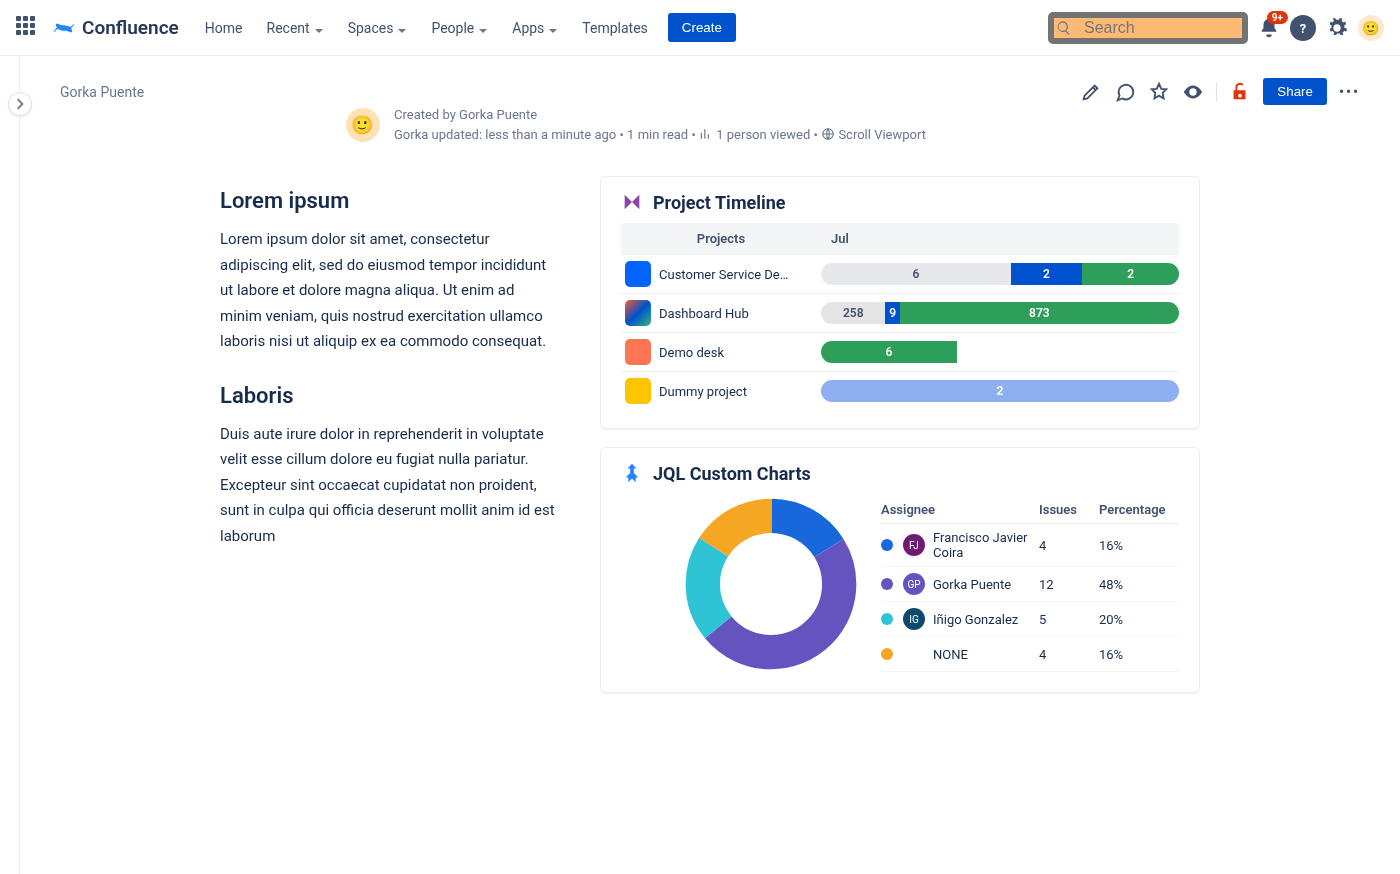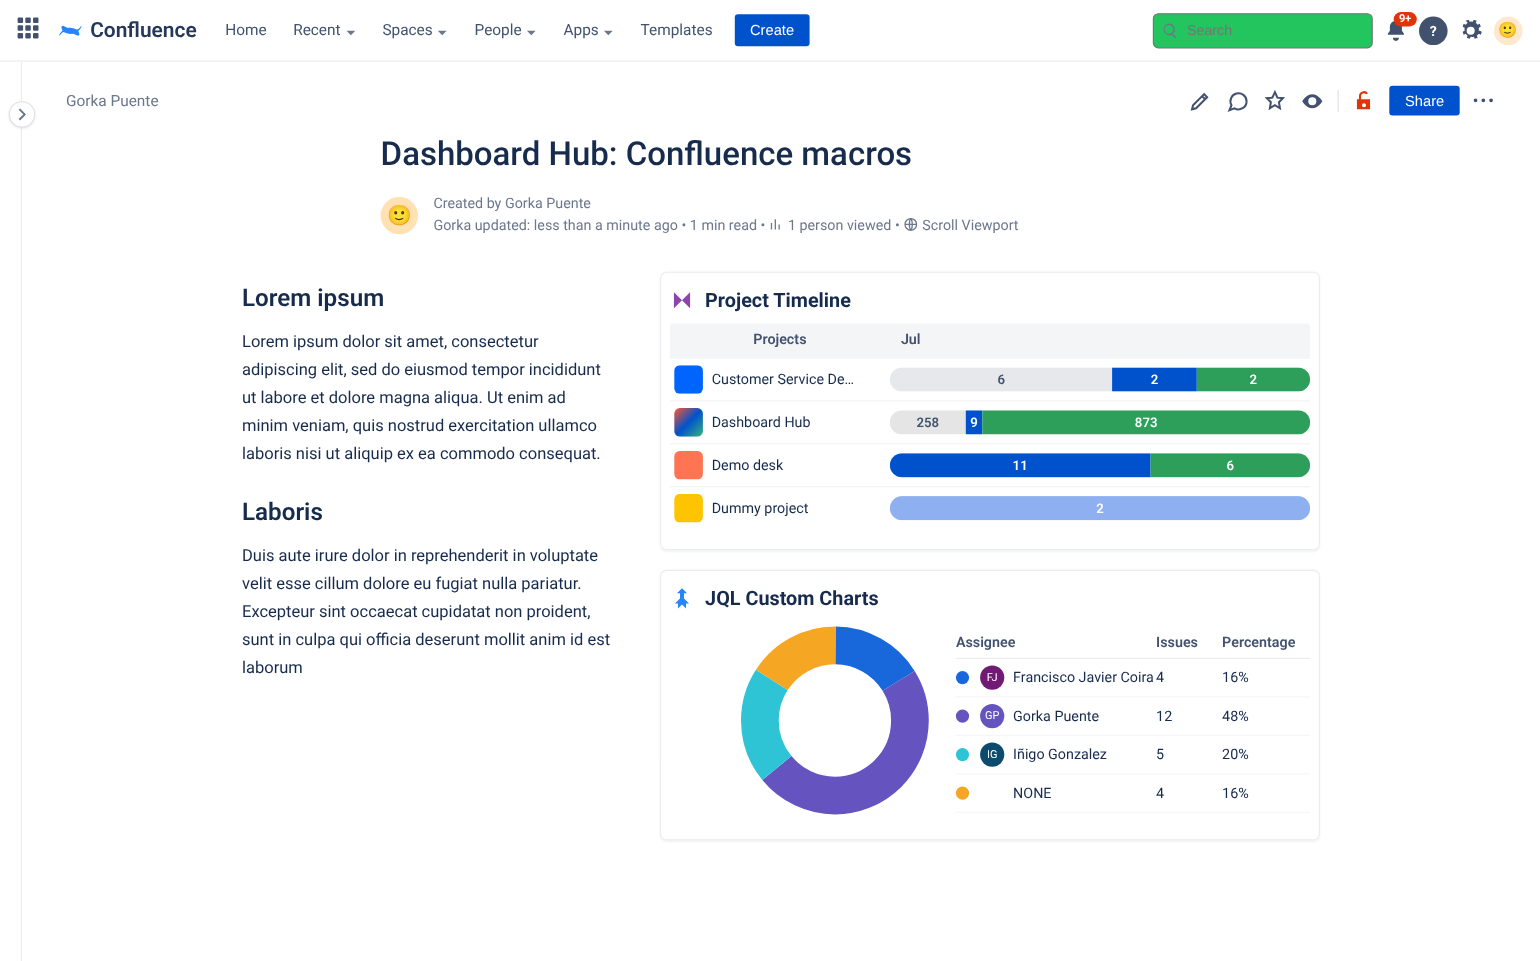--- a/index.html
+++ b/index.html
@@ -11,21 +11,21 @@
 .brand{display:flex;align-items:center;gap:6px;margin:0 8px 0 4px}
 .brand svg{width:24px;height:24px}
 .brand-name{font-size:19px;font-weight:600;color:#253858}
 .nav-links{display:flex;align-items:center;gap:4px}
 .nav-link{padding:6px 10px;border-radius:3px;color:#42526E;cursor:pointer;display:flex;align-items:center;gap:4px;font-size:14px}
 .chev{width:10px;height:10px;display:inline-block}
 .chev svg{width:10px;height:10px;fill:#6B778C}
 .create-btn{background:#0052CC;color:#fff;border:none;padding:7px 14px;border-radius:3px;font-weight:500;cursor:pointer;margin-left:6px}
 .spacer{flex:1}
 .search{position:relative;width:200px}
-.search input{width:100%;height:32px;border:1px solid #737373;border-radius:5px;padding:0 8px 0 30px;background:#22c55e;font-size:13px;color:#172B4D}
+.search input{width:100%;height:32px;border:6px solid #737373;border-radius:5px;padding:0 8px 0 30px;background:#fdba74;font-size:16px;color:#172B4D}
 .search .icon{position:absolute;left:8px;top:8px;width:16px;height:16px;fill:#6B778C}
 .nav-icn{width:26px;height:26px;display:flex;align-items:center;justify-content:center;cursor:pointer;border-radius:50%;color:#42526E}
 .nav-icn.solid{background:#42526E;color:#fff}
 .nav-icn svg{width:22px;height:22px}
 .notif{position:relative}
 .notif .badge{position:absolute;top:-4px;right:-6px;background:#DE350B;color:#fff;font-size:10px;font-weight:700;padding:1px 5px;border-radius:8px}
 .avatar-sm{width:26px;height:26px;border-radius:50%;background:#ffe8cc;display:flex;align-items:center;justify-content:center;font-size:14px}
 
 .page-wrap{display:flex}
 .rail{width:20px;border-right:1px solid #ebecf0;min-height:calc(100vh - 56px);position:relative}
@@ -49,21 +49,21 @@
 .byline .meta{color:#6B778C;font-size:13px;line-height:1.5}
 .byline .meta .r1{color:#6B778C}
 .byline .sep{color:#6B778C}
 .byline svg{width:14px;height:14px;fill:#6B778C;vertical-align:-2px}
 .two-col{display:flex;gap:40px;align-items:flex-start}
 .col-l{flex:0 0 340px}
 .col-r{flex:1;min-width:0}
 h2.sec{font-size:22px;font-weight:600;margin:12px 0 14px;color:#172B4D}
 .para{font-size:15px;line-height:1.7;color:#172B4D;margin:0 0 28px}
 
-.card{border:1px solid #ebecf0;border-radius:6px;padding:14px 8px 18px;margin-bottom:18px;box-shadow:0 1px 2px rgba(9,30,66,.06)}
+.card{border:1px solid #ebecf0;border-radius:6px;padding:14px 20px 18px;margin-bottom:18px;box-shadow:0 1px 2px rgba(9,30,66,.06)}
 .card-h{display:flex;align-items:center;gap:10px;margin-bottom:10px}
 .card-h .cicon{width:22px;height:22px}
 .card-h .ctitle{font-size:18px;font-weight:700;color:#172B4D}
 
 .tl-head{display:flex;background:#f4f5f7;border-radius:3px 3px 0 0;font-weight:600;color:#42526E;font-size:13px}
 .tl-head .c1{width:200px;padding:8px 10px;text-align:center}
 .tl-head .c2{flex:1;padding:8px 10px}
 .tl-row{display:flex;align-items:center;border-top:1px solid #f0f1f3;padding:6px 0}
 .tl-row .pj{width:200px;display:flex;align-items:center;gap:8px;padding:0 4px;font-size:13px;color:#172B4D;white-space:nowrap;overflow:hidden;text-overflow:ellipsis}
 .pj .pico{width:26px;height:26px;border-radius:5px;flex:none}
@@ -194,21 +194,20 @@
         <span class="divider"></span>
         <span class="act-icn lock"><svg viewBox="0 0 24 24">
               <path fill="#DE350B" d="M7 10V7a5 5 0 019-3l-2 1a3 3 0 00-5 2v3h9v10H5V10h2zm5 4a2 2 0 100 4 2 2 0 000-4z"></path>
             </svg></span>
         <button class="share-btn">Share</button>
         <span class="kebab">•••</span>
       </div>
     </div>
 
     <div class="article">
-      <h1 class="title">Dashboard Hub: Confluence macros</h1>
 
       <div class="byline">
         <div class="av">🙂</div>
         <div class="meta">
           <div class="r1">
             <span>Created by</span>
             <span>Gorka Puente</span>
           </div>
           <div>
             <span>Gorka updated:</span>
@@ -274,21 +273,20 @@
                     <div class="seg" style="width: 4%; background: rgb(0, 82, 204); color: rgb(255, 255, 255);">9</div>
                     <div class="seg" style="width: 78%; background: rgb(46, 158, 91); color: rgb(255, 255, 255);">873</div>
                   </div>
                 </div>
                 <div class="tl-row">
                   <div class="pj">
                     <div class="pico" style="background: rgb(255, 116, 82);"></div>
                     <span>Demo desk</span>
                   </div>
                   <div class="bars">
-                    <div class="seg" style="width: 62%; background: rgb(0, 82, 204); color: rgb(255, 255, 255);">11</div>
                     <div class="seg" style="width: 38%; background: rgb(46, 158, 91); color: rgb(255, 255, 255);">6</div>
                   </div>
                 </div>
                 <div class="tl-row">
                   <div class="pj">
                     <div class="pico" style="background: rgb(255, 196, 0);"></div>
                     <span>Dummy project</span>
                   </div>
                   <div class="bars">
                     <div class="seg" style="width: 100%; background: rgb(142, 176, 240); color: rgb(255, 255, 255);">2</div>

